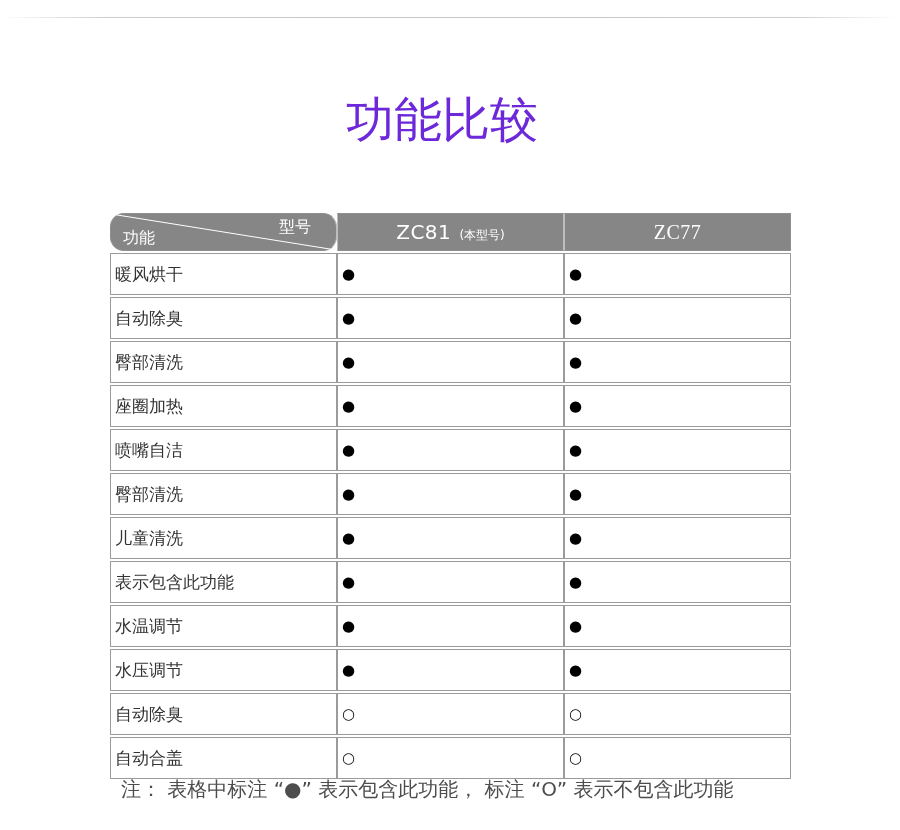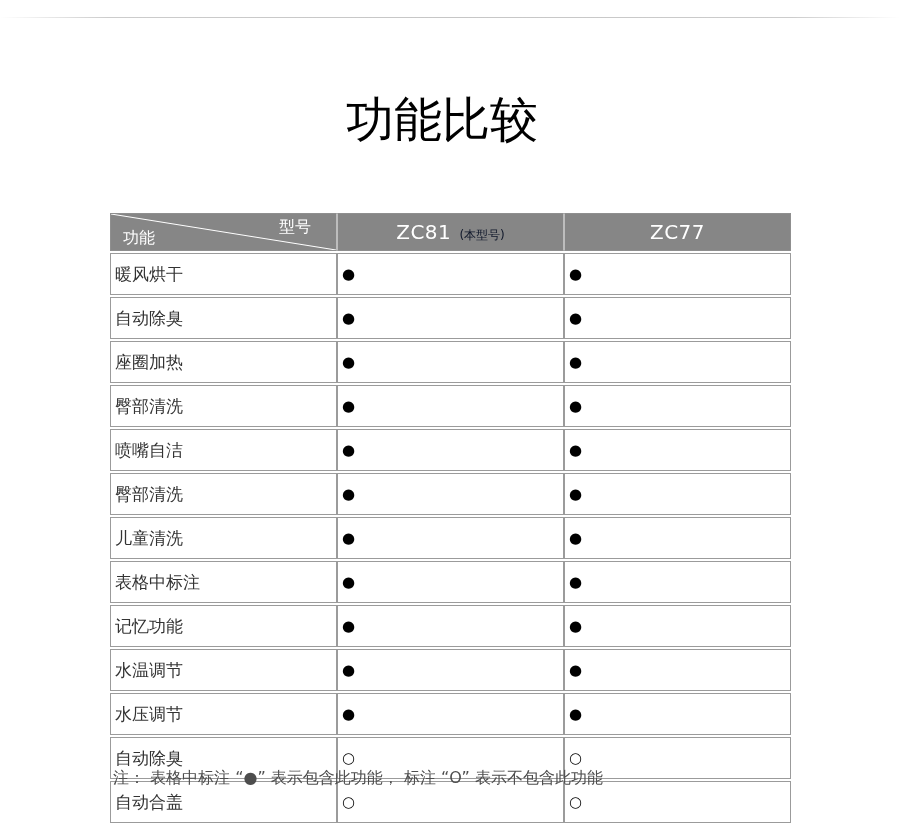--- a/index.html
+++ b/index.html
@@ -29,21 +29,21 @@
   }
   .title {
     position: absolute;
     top: 88px;
     left: 0;
     width: 884px;
     margin: 0;
     text-align: center;
     font-size: 48px;
     font-weight: 400;
-    color: #000000;
+    color: #6d28d9;
   }
   table.cmp {
     position: absolute;
     left: 110px;
     top: 211px;
     width: 681px;
     table-layout: fixed;
     border-collapse: separate;
     border-spacing: 0 2px;
   }
@@ -54,22 +54,23 @@
     padding: 0;
     font-weight: 400;
     border-top: 1px solid #8f8f8f;
     border-bottom: 1px solid #8f8f8f;
     border-left: 1px solid #bdbdbd;
     border-right: 1px solid #bdbdbd;
   }
   th.corner {
     position: relative;
     border-left-color: #8f8f8f;
-  }
-  th.col-last { border-right-color: #8f8f8f; }
+    border-radius: 14px;
+  }
+  th.col-last { border-right-color: #8f8f8f; font-family: Liberation Serif, serif; }
   .diag {
     position: absolute;
     left: 0; top: 0;
     width: 100%; height: 100%;
     display: block;
   }
   .corner-tr {
     position: absolute;
     top: 3px;
     right: 25px;
@@ -84,21 +85,21 @@
     color: #ffffff;
     font-size: 16px;
     line-height: 1.2;
   }
   .model {
     color: #ffffff;
     font-size: 20px;
     letter-spacing: 0.5px;
   }
   .suffix {
-    color: #0f172a;
+    color: #ffffff;
     font-size: 12px;
     margin-left: 3px;
   }
   td {
     height: 32px;
     padding: 4px;
     text-align: left;
     vertical-align: middle;
     border: 1px solid #9b9b9b;
   }
@@ -108,22 +109,22 @@
   }
   td.mark {
     font-size: 15px;
     color: #000000;
     line-height: 1;
   }
   .note {
     position: absolute;
     left: 105px;
     top: 760px;
-    margin: 8px;
-    font-size: 16px;
+    margin: 16px;
+    font-size: 20px;
     color: #4d4d4d;
   }
 </style>
 </head>
 <body>
 
 <div class="top-line"></div>
 
 <h1 class="title">功能比较</h1>
 
@@ -156,51 +157,46 @@
       <td class="feat">暖风烘干</td>
       <td class="mark">●</td>
       <td class="mark">●</td>
     </tr>
     <tr>
       <td class="feat">自动除臭</td>
       <td class="mark">●</td>
       <td class="mark">●</td>
     </tr>
     <tr>
+      <td class="feat">臀部清洗</td>
+      <td class="mark">●</td>
+      <td class="mark">●</td>
+    </tr>
+    <tr>
       <td class="feat">座圈加热</td>
       <td class="mark">●</td>
       <td class="mark">●</td>
     </tr>
     <tr>
+      <td class="feat">喷嘴自洁</td>
+      <td class="mark">●</td>
+      <td class="mark">●</td>
+    </tr>
+    <tr>
       <td class="feat">臀部清洗</td>
       <td class="mark">●</td>
       <td class="mark">●</td>
     </tr>
     <tr>
-      <td class="feat">喷嘴自洁</td>
-      <td class="mark">●</td>
-      <td class="mark">●</td>
-    </tr>
-    <tr>
-      <td class="feat">臀部清洗</td>
-      <td class="mark">●</td>
-      <td class="mark">●</td>
-    </tr>
-    <tr>
       <td class="feat">儿童清洗</td>
       <td class="mark">●</td>
       <td class="mark">●</td>
     </tr>
     <tr>
-      <td class="feat">表格中标注</td>
-      <td class="mark">●</td>
-      <td class="mark">●</td>
-    </tr>
-    <tr>
-      <td class="feat">记忆功能</td>
+      <td class="feat">表示包含此功能</td>
       <td class="mark">●</td>
       <td class="mark">●</td>
     </tr>
     <tr>
       <td class="feat">水温调节</td>
       <td class="mark">●</td>
       <td class="mark">●</td>
     </tr>
     <tr>
       <td class="feat">水压调节</td>

